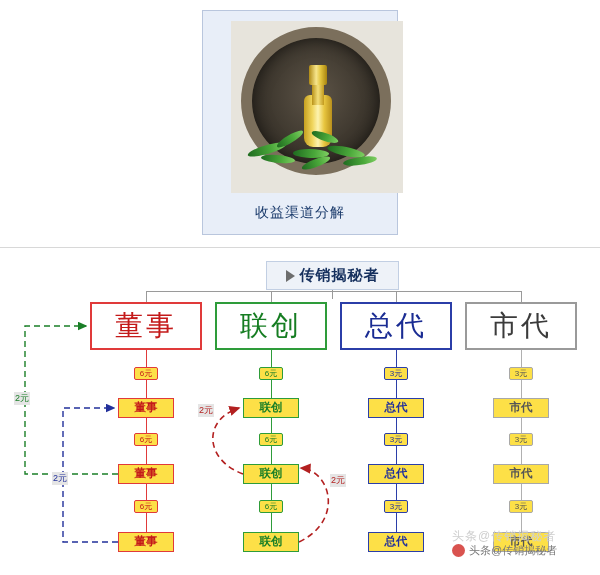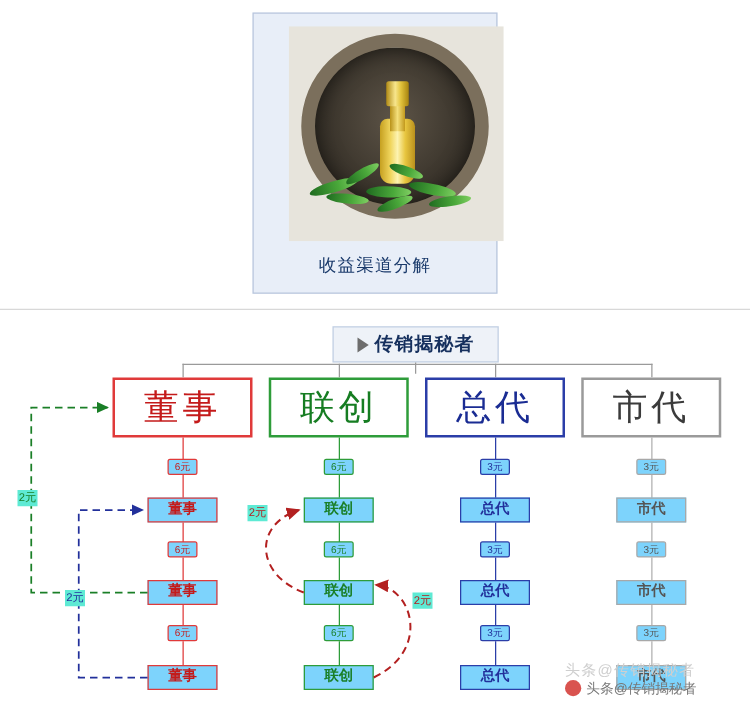--- a/index.html
+++ b/index.html
@@ -166,21 +166,21 @@
   }
   .head-red   { border-color: #e03a3a; color: #c41a1a; }
   .head-green { border-color: #2e9c3a; color: #167d22; }
   .head-blue  { border-color: #2b3ea8; color: #1a2c93; }
   .head-gray  { border-color: #9a9a9a; color: #3b3b3b; }
 
   
   .chip {
     position: absolute;
     box-sizing: border-box;
-    background: #7dd3fc;
+    background: #fde047;
     border: 1px solid #999;
     display: flex;
     align-items: center;
     justify-content: center;
     font-size: 10px;
     line-height: 1;
     white-space: nowrap;
   }
   .chip.big {
     width: 56px;
@@ -202,21 +202,21 @@
   .vline { position: absolute; width: 1px; }
   .v-red   { background: #e03a3a; }
   .v-green { background: #2e9c3a; }
   .v-blue  { background: #2b3ea8; }
   .v-gray  { background: #b0b0b0; }
 
   
   .route-label {
     position: absolute;
     font-size: 9px;
-    background: #5eead4;
+    background: #e5e5e5;
     padding: 0 1px;
   }
   .rl-green { color: #1a7f27; }
   .rl-blue  { color: #22309b; }
   .rl-red   { color: #b32020; }
 
   svg.overlay {
     position: absolute;
     left: 0; top: 0;
     width: 600px; height: 575px;

